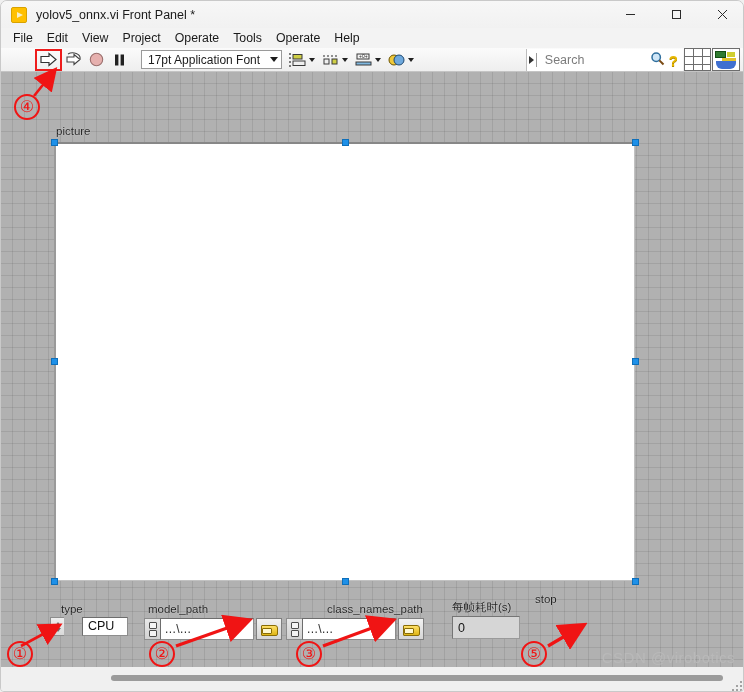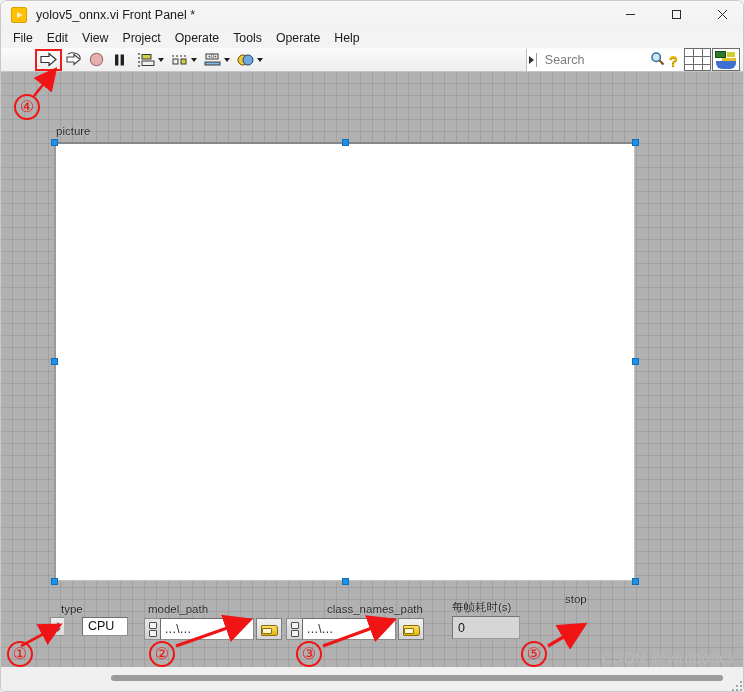--- a/index.html
+++ b/index.html
@@ -484,20 +484,24 @@
       </svg>
     </div>
 
     <div class="tb-btn">
       <svg width="13" height="14" viewBox="0 0 13 14">
         <rect x="2" y="1.5" width="3.4" height="11" fill="#222"></rect>
         <rect x="7.6" y="1.5" width="3.4" height="11" fill="#222"></rect>
       </svg>
     </div>
 
+    <div class="fontbox">
+      <span class="lbl">17pt Application Font</span>
+      <span class="caret-dn"></span>
+    </div>
 
     <div class="align-btn">
       <svg width="19" height="16" viewBox="0 0 19 16">
         <line x1="2" y1="1" x2="2" y2="15" stroke="#2b2b2b" stroke-width="1.2" stroke-dasharray="2 2"></line>
         <rect x="5" y="2.5" width="9" height="4.5" fill="#cfcf46" stroke="#3a3a3a" stroke-width="1"></rect>
         <rect x="5" y="9" width="12" height="4.5" fill="#f0f0f0" stroke="#3a3a3a" stroke-width="1"></rect>
       </svg>
       <span class="caret-dn"></span>
     </div>
 
@@ -593,21 +597,21 @@
       <div class="path-ico"></div>
       <div class="path-field" style="width:94px;">...\...</div>
       <div class="browse-btn">
         <span class="folder-gl"></span>
       </div>
     </div>
 
     <div class="lv-label" style="left:451px; top:528px;">每帧耗时(s)</div>
     <div class="num-ind" style="left:451px; top:544px; width:68px; height:23px;">0</div>
 
-    <div class="lv-label" style="left:564px; top:521px;">stop</div>
+    <div class="lv-label" style="left:534px; top:521px;">stop</div>
 
   </div>
 
   <div class="watermark">CSDN @virobotics</div>
 
   <div class="statusbar">
     <div class="hscroll">
       <div class="track"></div>
       <div class="thumb"></div>
     </div>

